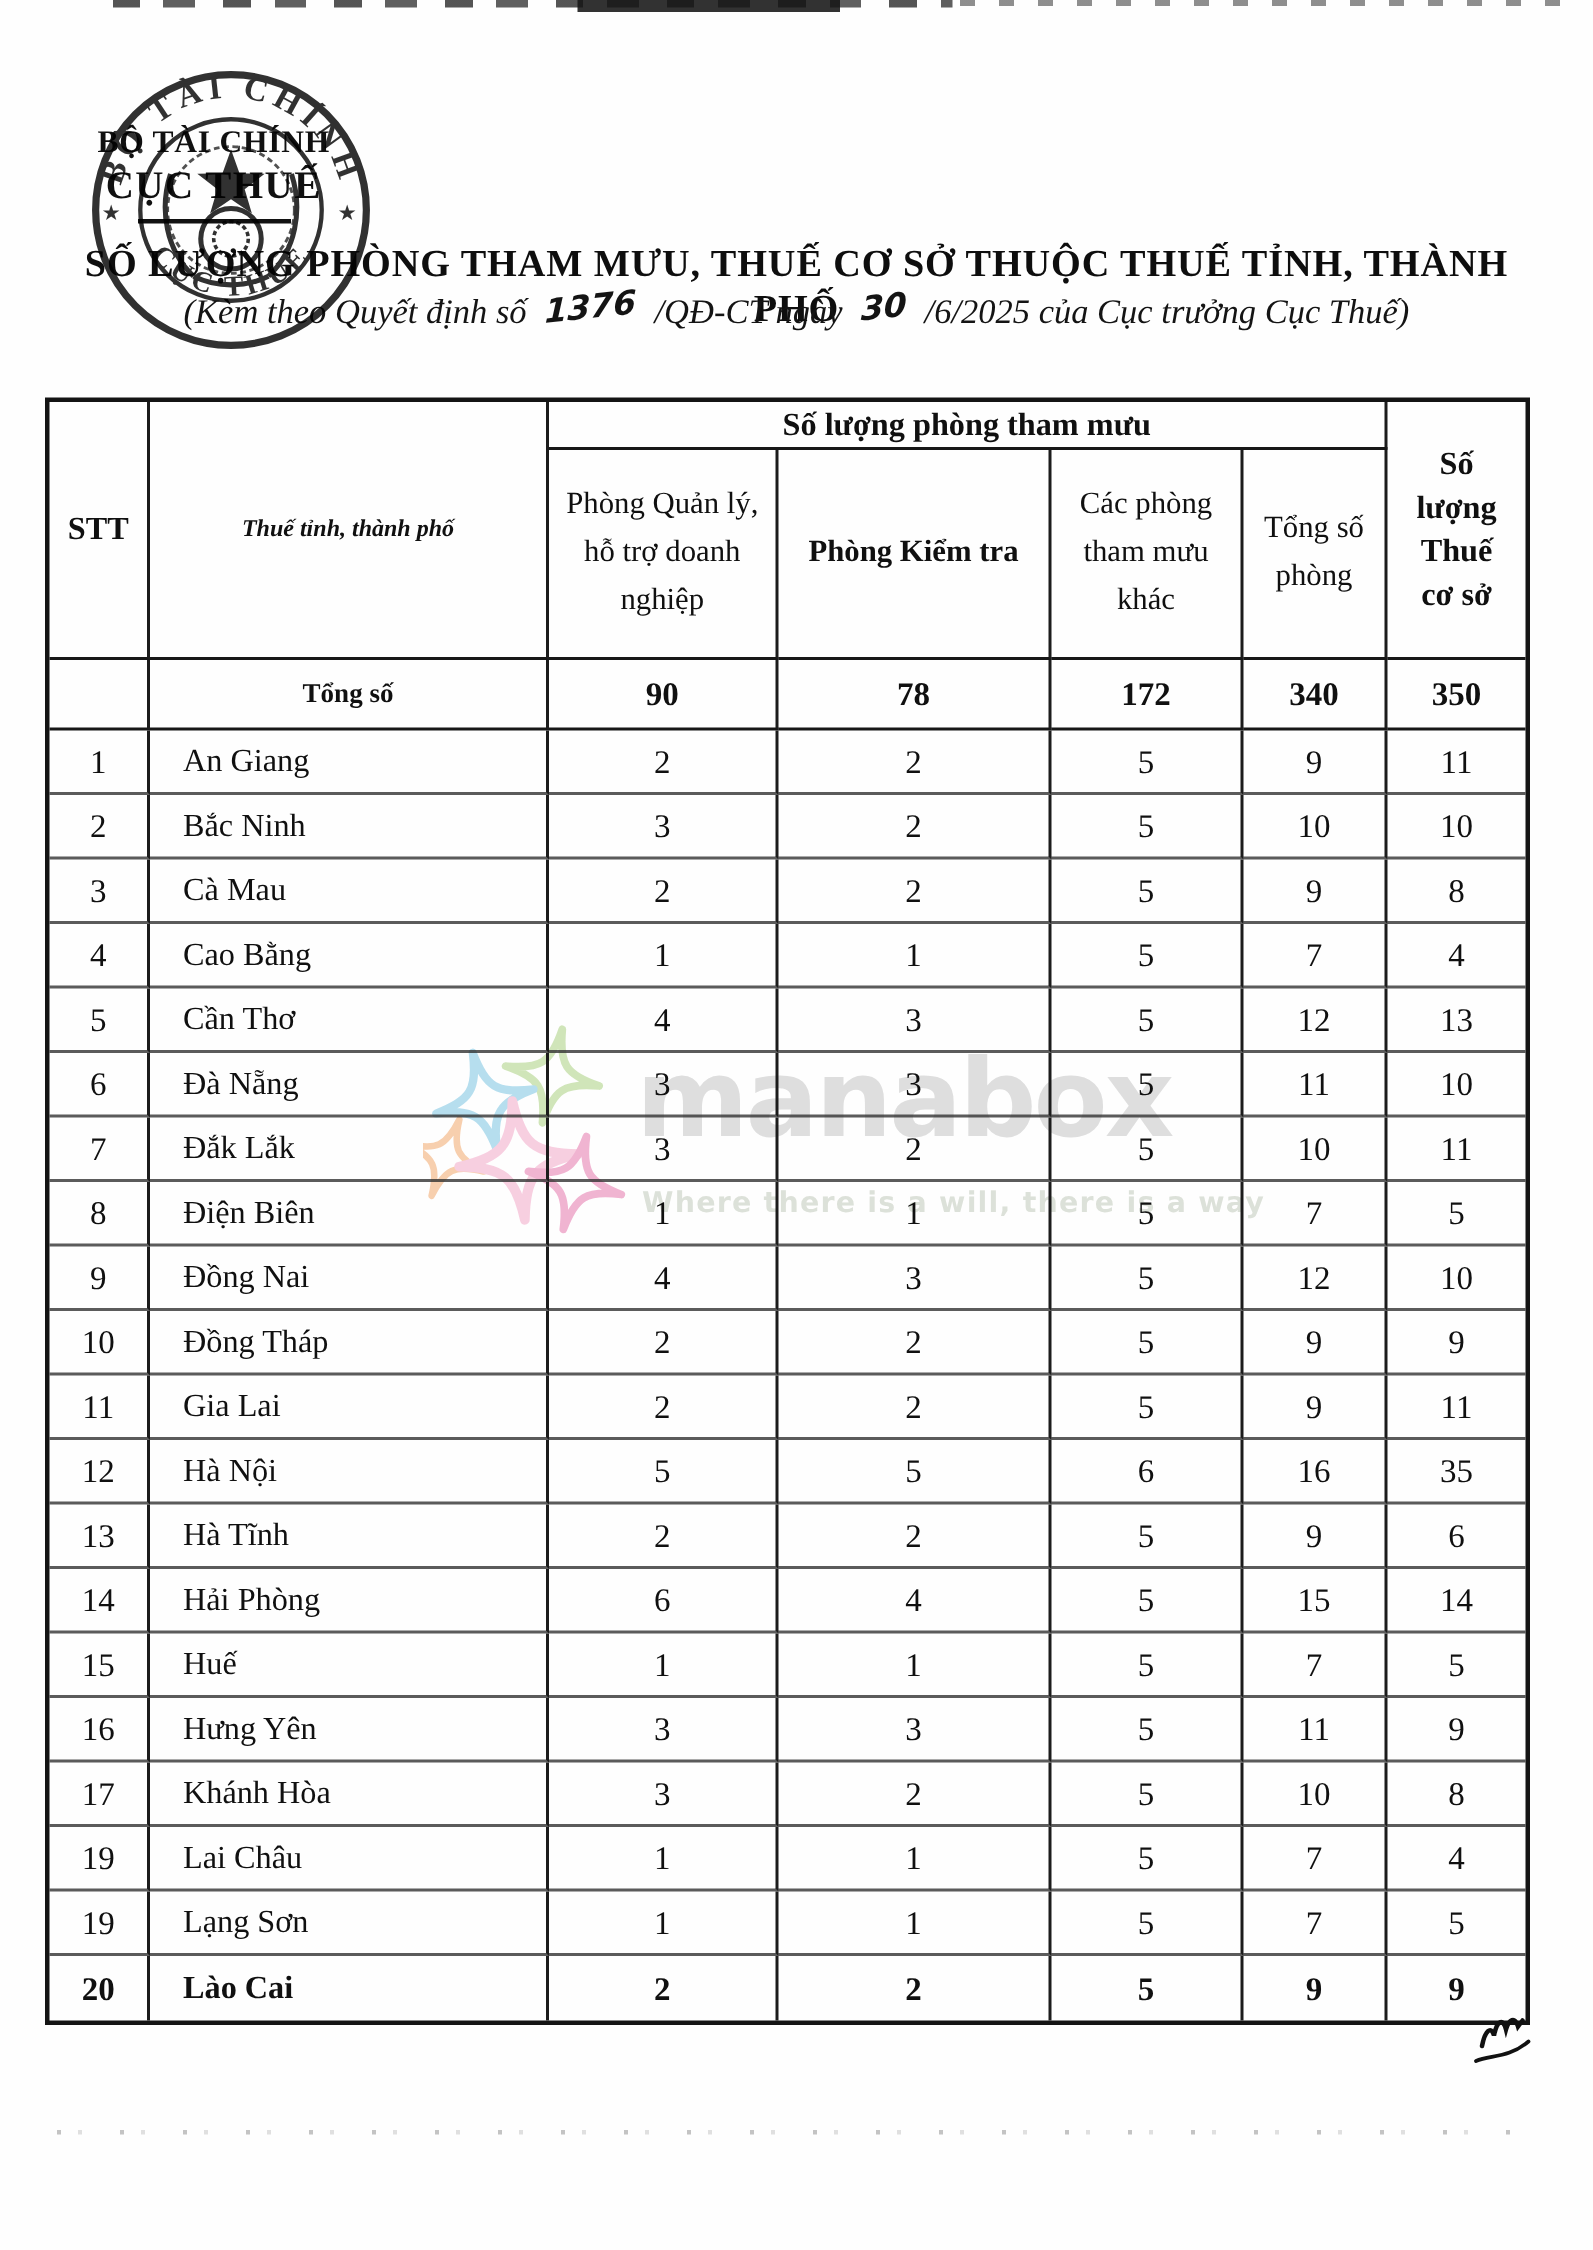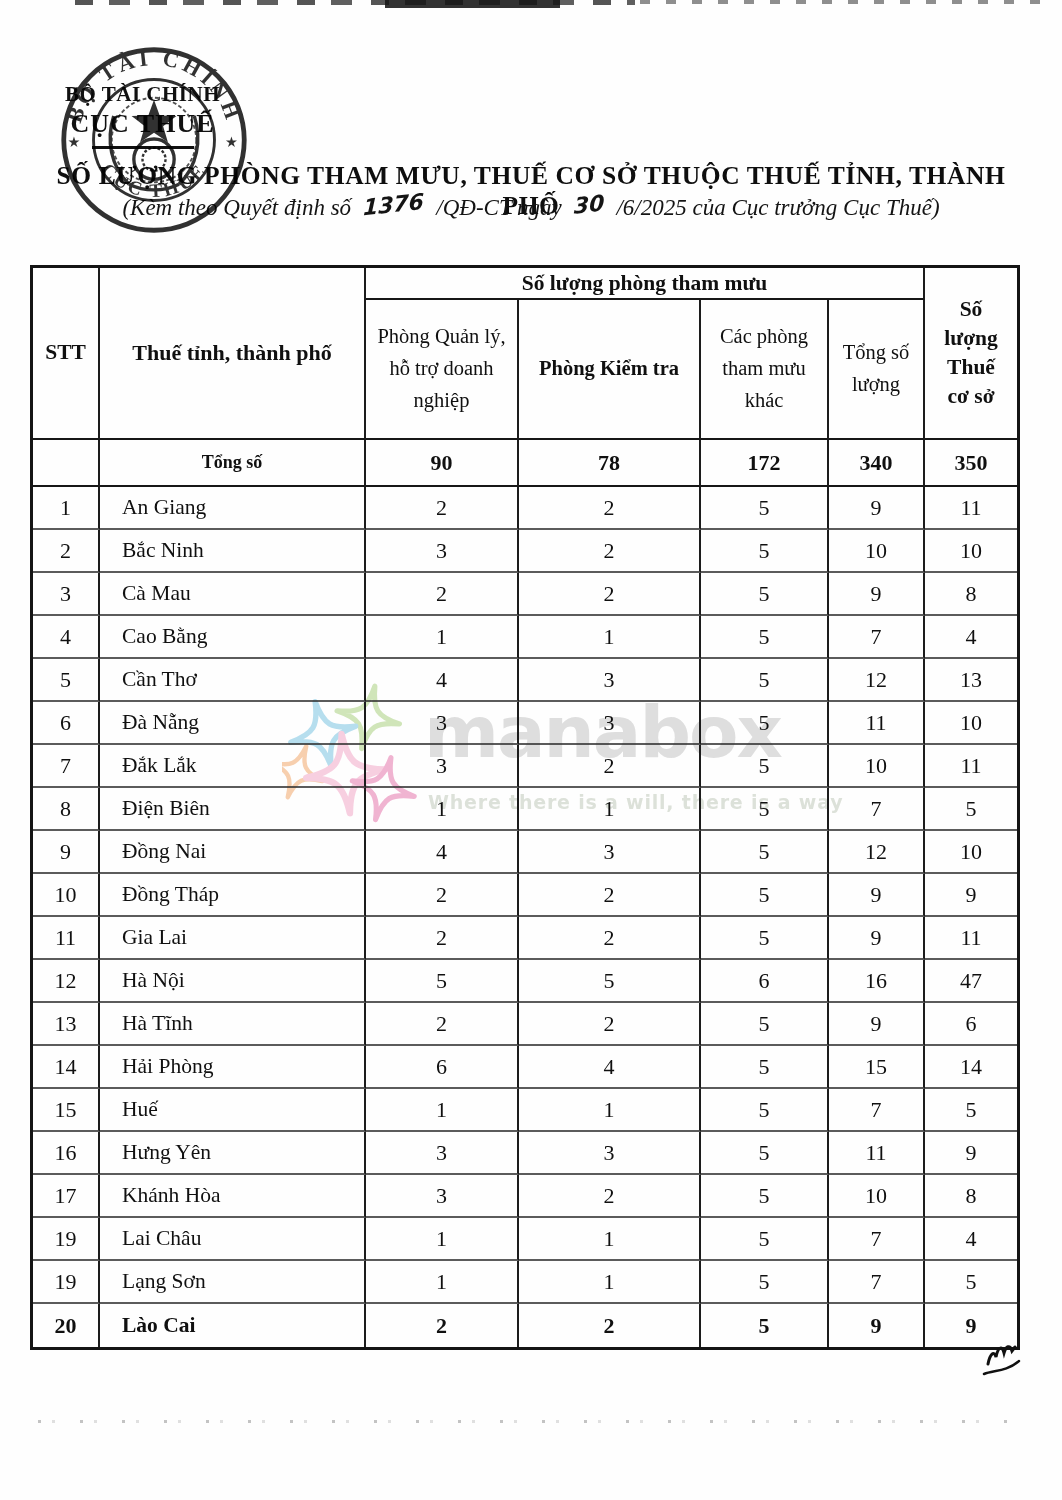--- a/index.html
+++ b/index.html
@@ -50,21 +50,21 @@
     border-right:2.4px solid #1c1c1c;border-bottom:2px solid rgba(45,45,45,.78);
     font-size:21.5px;color:#101010;box-sizing:border-box;}
   .c7{border-right:none;}
   .hdr{border-bottom:2.5px solid #171717;font-weight:700;line-height:1.35;padding:2px 19px;}
   .sub{border-bottom:2.5px solid #171717;font-weight:400;font-size:20.5px;line-height:1.55;padding:2px 7px;}
   .tot{border-bottom:2.5px solid #171717;font-weight:700;font-size:18px;}
   .num{font-size:22px;}
   .prov{justify-content:flex-start;padding-left:22px;text-align:left;}
   .row-last{border-bottom:none;font-weight:bold;}
   #h-stt{grid-area:1/1/3/2;}
-  #h-prov{grid-area:1/2/3/3;font-size:22px;}
+  #h-prov{grid-area:1/2/3/3;font-size:16px;font-style:italic;}
   #h-group{grid-area:1/3/2/7;font-size:21.5px;}
   #h-sltcs{grid-area:1/7/3/8;border-right:none;}
   #h-c1{grid-area:2/3/3/4;}
   #h-c2{grid-area:2/4/3/5;font-weight:bold;}
   #h-c3{grid-area:2/5/3/6;}
   #h-c4{grid-area:2/6/3/7;}
 
   #handmark{position:absolute;left:982px;top:1338px;z-index:2;}
 </style>
 </head>
@@ -134,21 +134,21 @@
   </div>
 
   <div id="grid">
     <div class="cell hdr" id="h-stt">STT</div>
     <div class="cell hdr" id="h-prov">Thuế tỉnh, thành phố</div>
     <div class="cell hdr" id="h-group">Số lượng phòng tham mưu</div>
     <div class="cell hdr" id="h-sltcs">Số lượng Thuế cơ sở</div>
     <div class="cell sub" id="h-c1">Phòng Quản lý, hỗ trợ doanh nghiệp</div>
     <div class="cell sub" id="h-c2">Phòng Kiểm tra</div>
     <div class="cell sub" id="h-c3">Các phòng tham mưu khác</div>
-    <div class="cell sub" id="h-c4">Tổng số lượng</div>
+    <div class="cell sub" id="h-c4">Tổng số phòng</div>
 
     <div class="cell tot"></div>
     <div class="cell tot">Tổng số</div>
     <div class="cell tot num">90</div>
     <div class="cell tot num">78</div>
     <div class="cell tot num">172</div>
     <div class="cell tot num">340</div>
     <div class="cell tot num c7">350</div>
 
   <div class="cell num">1</div>
@@ -227,21 +227,21 @@
       <div class="cell num">2</div>
       <div class="cell num">5</div>
       <div class="cell num">9</div>
       <div class="cell num c7">11</div>
       <div class="cell num">12</div>
       <div class="cell prov">Hà Nội</div>
       <div class="cell num">5</div>
       <div class="cell num">5</div>
       <div class="cell num">6</div>
       <div class="cell num">16</div>
-      <div class="cell num c7">47</div>
+      <div class="cell num c7">35</div>
       <div class="cell num">13</div>
       <div class="cell prov">Hà Tĩnh</div>
       <div class="cell num">2</div>
       <div class="cell num">2</div>
       <div class="cell num">5</div>
       <div class="cell num">9</div>
       <div class="cell num c7">6</div>
       <div class="cell num">14</div>
       <div class="cell prov">Hải Phòng</div>
       <div class="cell num">6</div>

